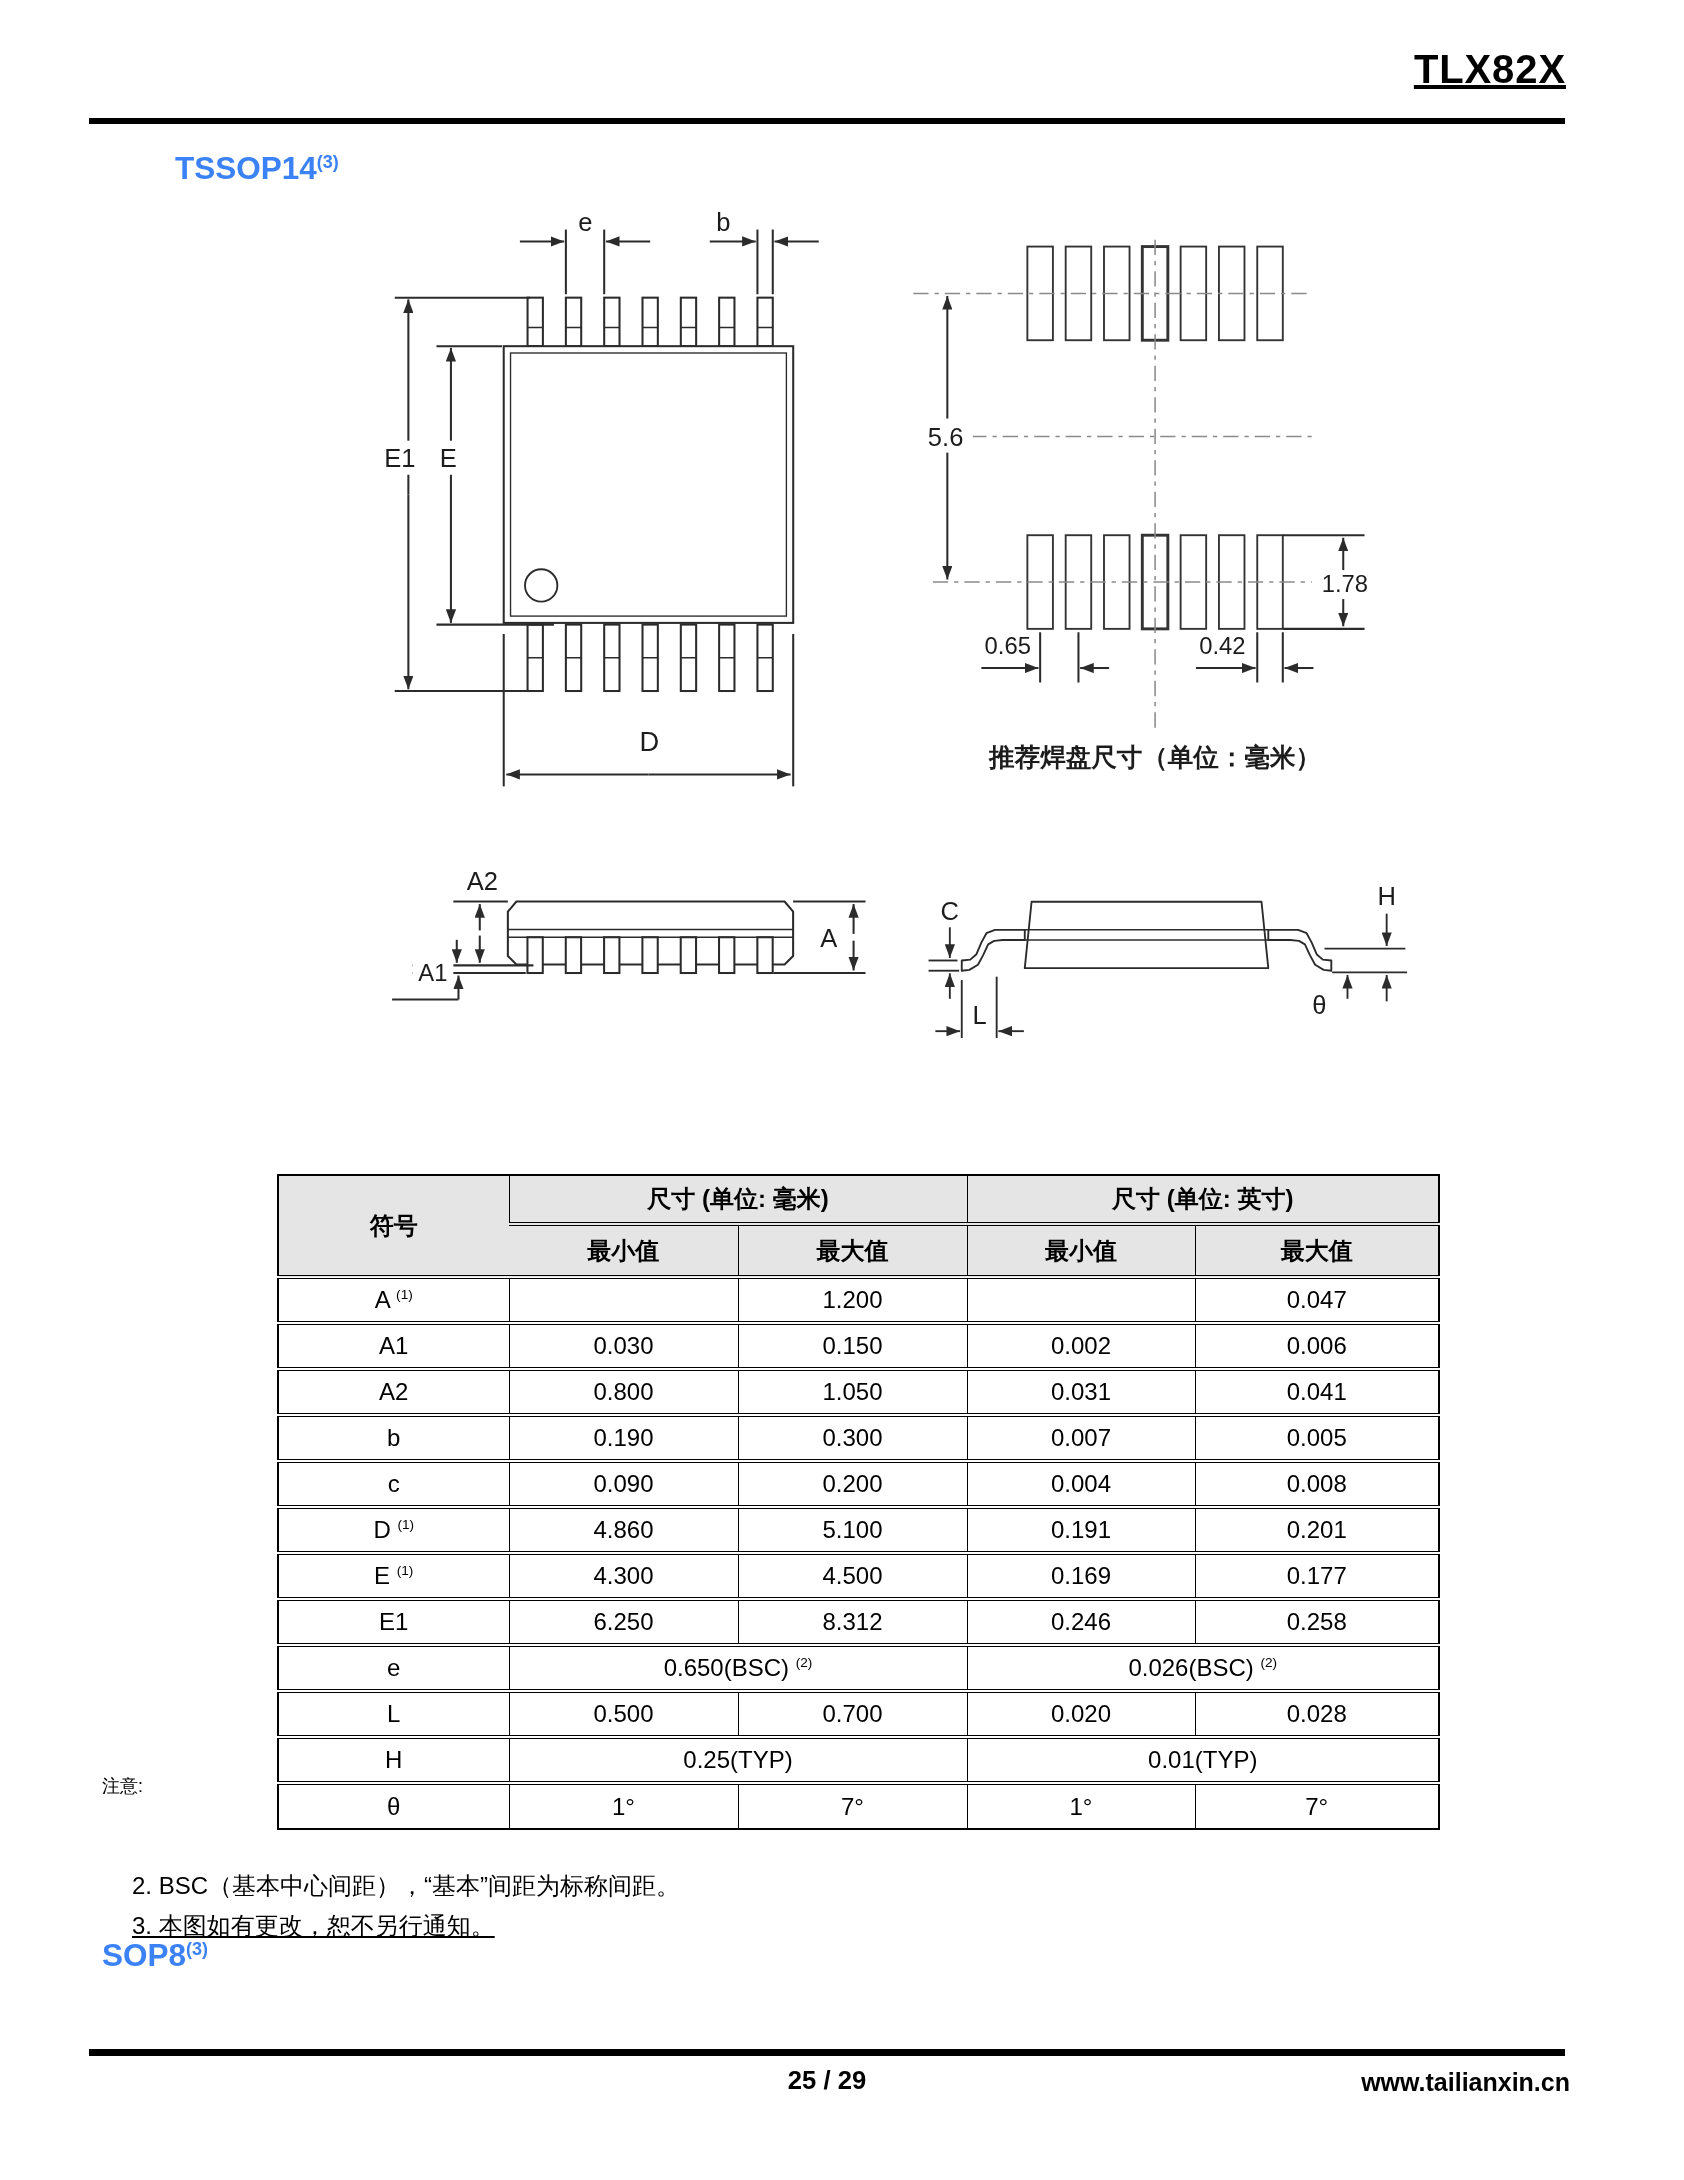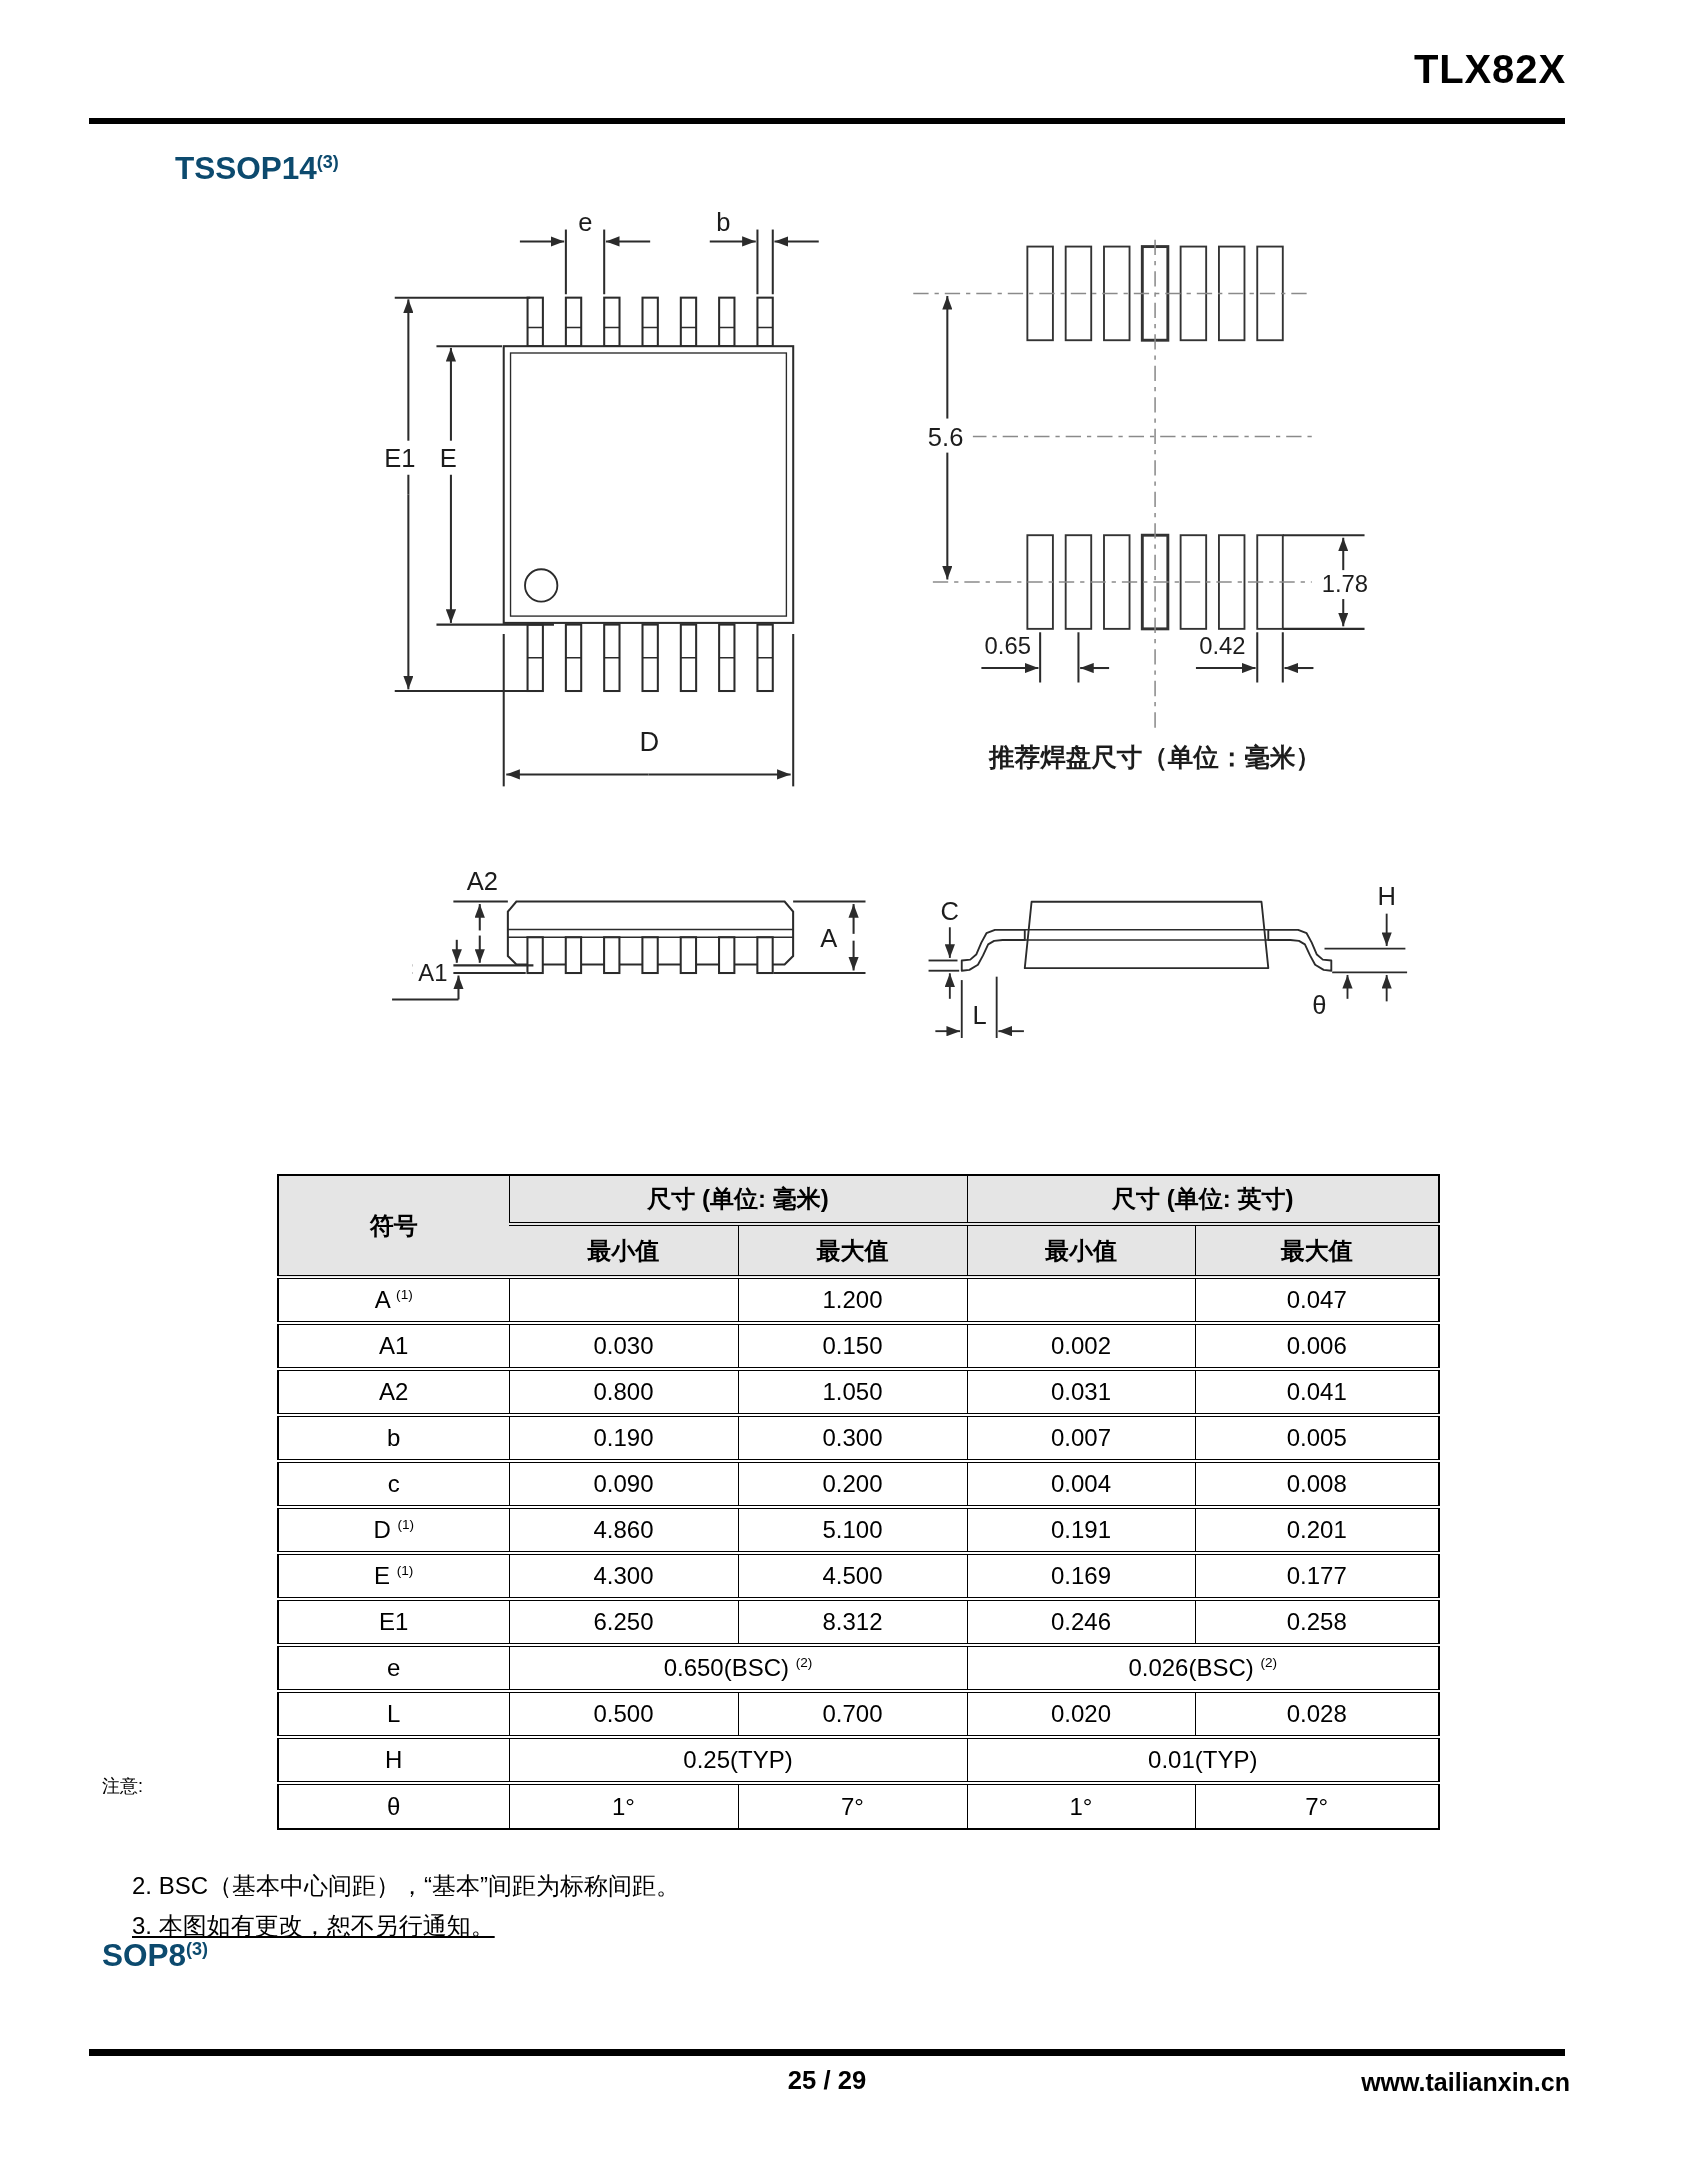--- a/index.html
+++ b/index.html
@@ -1,21 +1,21 @@
 <!DOCTYPE html>
 <html style="font-size:13.6px"><head>
 <meta charset="utf-8">
 <style>
   html,body{margin:0;padding:0;background:#888;}
   .page{position:relative;width:1685px;height:2181px;background:#ffffff;
         font-family:"Liberation Sans","DejaVu Sans",sans-serif;color:#111;overflow:hidden;}
   .abs{position:absolute;}
-  .brand{font-size:40px;font-weight:bold;letter-spacing:0.9px;color:#000;}
+  .brand{font-size:40px;font-weight:bold;letter-spacing:0.9px;color:#000;text-decoration:underline;}
   .rule{background:#000;}
-  .sec-title{font-size:31.5px;font-weight:bold;color:#0c4a6e;}
+  .sec-title{font-size:31.5px;font-weight:bold;color:#3b82f6;}
   .sec-title sup{font-size:18px;font-weight:bold;}
   svg text{font-family:"Liberation Sans","DejaVu Sans",sans-serif;fill:#1c1c1c;}
 
   
   table.dim{border-collapse:collapse;table-layout:fixed;border:2.6px solid #000;background:#fff;}
   table.dim td{border-left:1.7px solid #000;border-top:4.3px double #000;text-align:center;
                vertical-align:middle;font-size:24px;color:#000;padding:0;}
   table.dim td:first-child{border-left:none;}
   table.dim thead td{background:#e5e5e5;font-weight:bold;}
   table.dim tr.h1 td{height:46px;border-top:none;}

